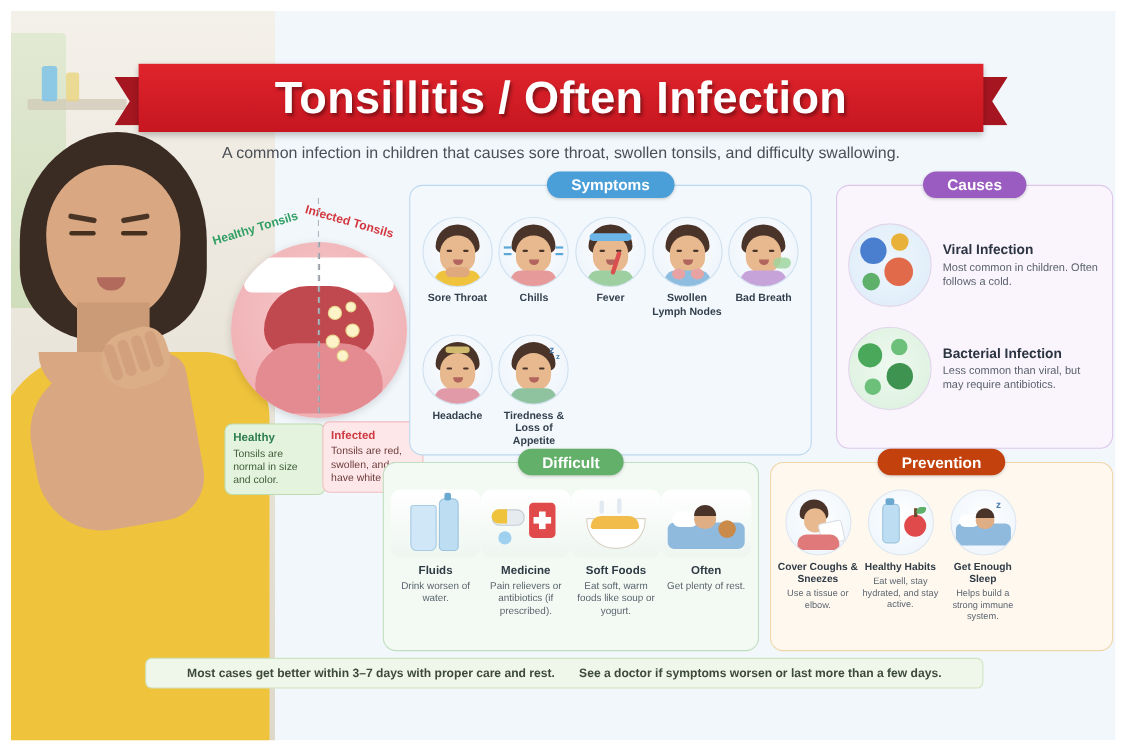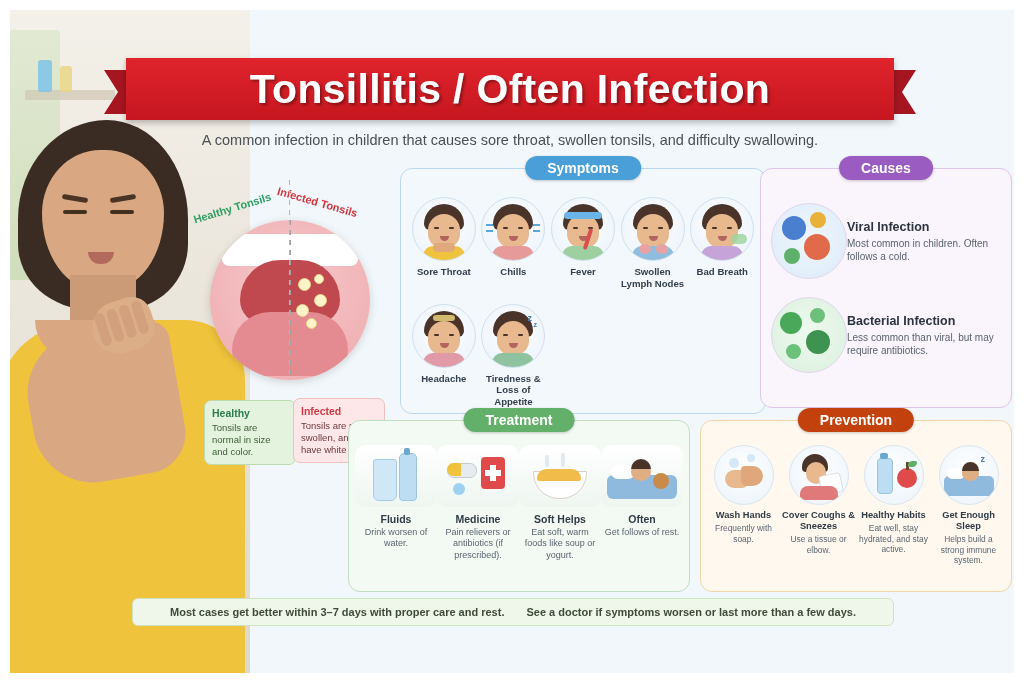--- a/index.html
+++ b/index.html
@@ -143,36 +143,36 @@
   }
   .mouth .divider{
     position:absolute;left:79px;top:0;width:2px;height:160px;
     background:repeating-linear-gradient(180deg,#9aa0a6 0 5px,transparent 5px 10px);
   }
   .dash-v{
     position:absolute;left:99px;top:0;width:1px;height:200px;
     background:repeating-linear-gradient(180deg,#b0b6bc 0 5px,transparent 5px 10px);
   }
   .tag{
-    position:absolute;width:76px;padding:6px 7px;border-radius:7px;font-size:9.5px;line-height:1.25;margin-top:15px;
+    position:absolute;width:76px;padding:6px 7px;border-radius:7px;font-size:9.5px;line-height:1.25;
   }
   .tag .tag-t{font-weight:bold;font-size:10.5px;display:block;margin-bottom:2px;}
   .tag.healthy{left:14px;top:205px;background:#e4f3de;border:1px solid #bcdcb0;color:#3d5c36;}
   .tag.healthy .tag-t{color:#2e7d4f;}
   .tag.infected{left:103px;top:203px;background:#fde7e8;border:1px solid #f2bfc1;color:#6d3b3c;}
   .tag.infected .tag-t{color:#cf3a42;}
   
   .panel{position:absolute;border-radius:12px;background:#fff;}
   .panel-title{
     position:absolute;top:-13px;left:50%;transform:translateX(-50%);
     padding:4px 22px;border-radius:14px;color:#fff;font-size:14px;font-weight:bold;
     white-space:nowrap;box-shadow:0 1px 3px rgba(0,0,0,.2);
   }
   
-  #symptoms{left:400px;top:168px;width:364px;height:244px;
+  #symptoms{left:372px;top:168px;width:364px;height:244px;
     background:#f3f8fd;border:1.5px solid #bcd8ef;}
   #symptoms .panel-title{background:#4a9fd8;}
   .sym-grid{
     position:absolute;left:8px;top:22px;right:8px;bottom:6px;
     display:grid;grid-template-columns:repeat(5,1fr);grid-template-rows:1fr 1fr;
   }
   .sym{display:flex;flex-direction:column;align-items:center;justify-content:flex-start;padding-top:6px;}
   .face-circ{
     width:62px;height:62px;border-radius:50%;
     background:radial-gradient(circle at 50% 42%,#ffffff,#e8f1fa);
@@ -186,21 +186,21 @@
   .fc-body{position:absolute;left:10px;top:48px;width:42px;height:16px;border-radius:10px 10px 0 0;}
   .fc-extra{position:absolute;}
   .sym-label{
     margin-top:5px;font-size:9.6px;font-weight:bold;color:#33404d;text-align:center;line-height:1.2;
     max-width:88px;
   }
   
   #causes{left:760px;top:168px;width:250px;height:238px;
     background:#faf4fd;border:1.5px solid #dcc7ea;}
   #causes .panel-title{background:#9a5cc0;}
-  .cause-row{position:absolute;left:10px;width:232px;display:flex;align-items:center;}
+  .cause-row{position:absolute;left:10px;width:232px;display:flex;align-items:center;gap:10px;}
   .cause-row.r1{top:34px;}
   .cause-row.r2{top:128px;}
   .germ-circ{
     width:74px;height:74px;border-radius:50%;flex:0 0 74px;position:relative;overflow:hidden;
     border:1px solid #e0d6ea;
   }
   .germ-circ.viral{background:radial-gradient(circle at 50% 45%,#eef6fd,#dcebf8);}
   .germ-circ.bact{background:radial-gradient(circle at 50% 45%,#eef9ef,#daf0dd);}
   .virus{position:absolute;border-radius:50%;}
   .cause-txt h4{margin:0 0 3px 0;font-size:12.5px;color:#2b3440;}
@@ -437,21 +437,21 @@
         <div class="virus" style="left:14px;top:46px;width:15px;height:15px;background:#6cc07a;"></div>
       </div>
       <div class="cause-txt">
         <h4>Bacterial Infection</h4>
         <p>Less common than viral, but may require antibiotics.</p>
       </div>
     </div>
   </div>
 
   <div class="panel" id="treatment">
-    <div class="panel-title">Treatment</div>
+    <div class="panel-title">Difficult</div>
     <div class="tr-grid">
 
       <div class="tr-item">
         <div class="tr-circ">
           <div style="position:absolute;left:18px;top:14px;width:22px;height:40px;background:#cfe7f7;border:1px solid #a8cbe4;border-radius:3px 3px 6px 6px;"></div>
           <div style="position:absolute;left:44px;top:8px;width:16px;height:46px;background:#bcddf2;border:1px solid #9cc4de;border-radius:5px 5px 4px 4px;"></div>
           <div style="position:absolute;left:49px;top:3px;width:6px;height:7px;background:#6aa8d0;border-radius:2px;"></div>
         </div>
         <div class="tr-name">Fluids</div>
         <div class="tr-desc">Drink worsen of water.</div>
@@ -470,53 +470,43 @@
         <div class="tr-desc">Pain relievers or antibiotics (if prescribed).</div>
       </div>
 
       <div class="tr-item">
         <div class="tr-circ">
           <div style="position:absolute;left:14px;top:26px;width:52px;height:26px;background:#ffffff;border:1px solid #d9d2c4;border-radius:0 0 26px 26px;"></div>
           <div style="position:absolute;left:18px;top:24px;width:44px;height:12px;background:#f2bc4a;border-radius:22px 22px 6px 6px;"></div>
           <div style="position:absolute;left:26px;top:10px;width:4px;height:12px;background:#dfe7ee;border-radius:2px;opacity:.9;"></div>
           <div style="position:absolute;left:42px;top:8px;width:4px;height:14px;background:#dfe7ee;border-radius:2px;opacity:.9;"></div>
         </div>
-        <div class="tr-name">Soft Helps</div>
+        <div class="tr-name">Soft Foods</div>
         <div class="tr-desc">Eat soft, warm foods like soup or yogurt.</div>
       </div>
 
       <div class="tr-item">
         <div class="tr-circ">
           <div style="position:absolute;left:6px;top:30px;width:70px;height:24px;background:#8fb9dd;border-radius:6px;"></div>
           <div style="position:absolute;left:10px;top:20px;width:24px;height:14px;background:#ffffff;border-radius:7px;"></div>
           <div style="position:absolute;left:30px;top:18px;width:20px;height:18px;background:#e0ae85;border-radius:50%;"></div>
           <div style="position:absolute;left:30px;top:14px;width:20px;height:10px;background:#4a3429;border-radius:10px 10px 0 0;"></div>
           <div style="position:absolute;left:52px;top:28px;width:16px;height:16px;background:#c98a4a;border-radius:50%;"></div>
         </div>
         <div class="tr-name">Often</div>
-        <div class="tr-desc">Get follows of rest.</div>
+        <div class="tr-desc">Get plenty of rest.</div>
       </div>
 
     </div>
   </div>
 
   <div class="panel" id="prevention">
     <div class="panel-title">Prevention</div>
     <div class="pv-grid">
 
-      <div class="pv-item">
-        <div class="pv-circ">
-          <div style="position:absolute;left:10px;top:24px;width:24px;height:18px;background:#e8b98f;border-radius:10px 4px 8px 10px;"></div>
-          <div style="position:absolute;left:26px;top:20px;width:22px;height:20px;background:#dfa87c;border-radius:4px 10px 10px 6px;"></div>
-          <div style="position:absolute;left:14px;top:12px;width:10px;height:10px;background:#cfe7f7;border-radius:50%;opacity:.9;"></div>
-          <div style="position:absolute;left:32px;top:8px;width:8px;height:8px;background:#cfe7f7;border-radius:50%;opacity:.9;"></div>
-        </div>
-        <div class="pv-name">Wash Hands</div>
-        <div class="pv-desc">Frequently with soap.</div>
-      </div>
 
       <div class="pv-item">
         <div class="pv-circ">
           <div style="position:absolute;left:12px;top:8px;width:26px;height:18px;background:#4a3429;border-radius:13px 13px 4px 4px;"></div>
           <div style="position:absolute;left:16px;top:16px;width:20px;height:22px;background:#e8b98f;border-radius:10px;"></div>
           <div style="position:absolute;left:30px;top:28px;width:20px;height:18px;background:#ffffff;border:1px solid #d9dfe5;border-radius:3px;transform:rotate(-12deg);"></div>
           <div style="position:absolute;left:10px;top:40px;width:38px;height:14px;background:#e07a7a;border-radius:8px 8px 0 0;"></div>
         </div>
         <div class="pv-name">Cover Coughs &amp; Sneezes</div>
         <div class="pv-desc">Use a tissue or elbow.</div>

